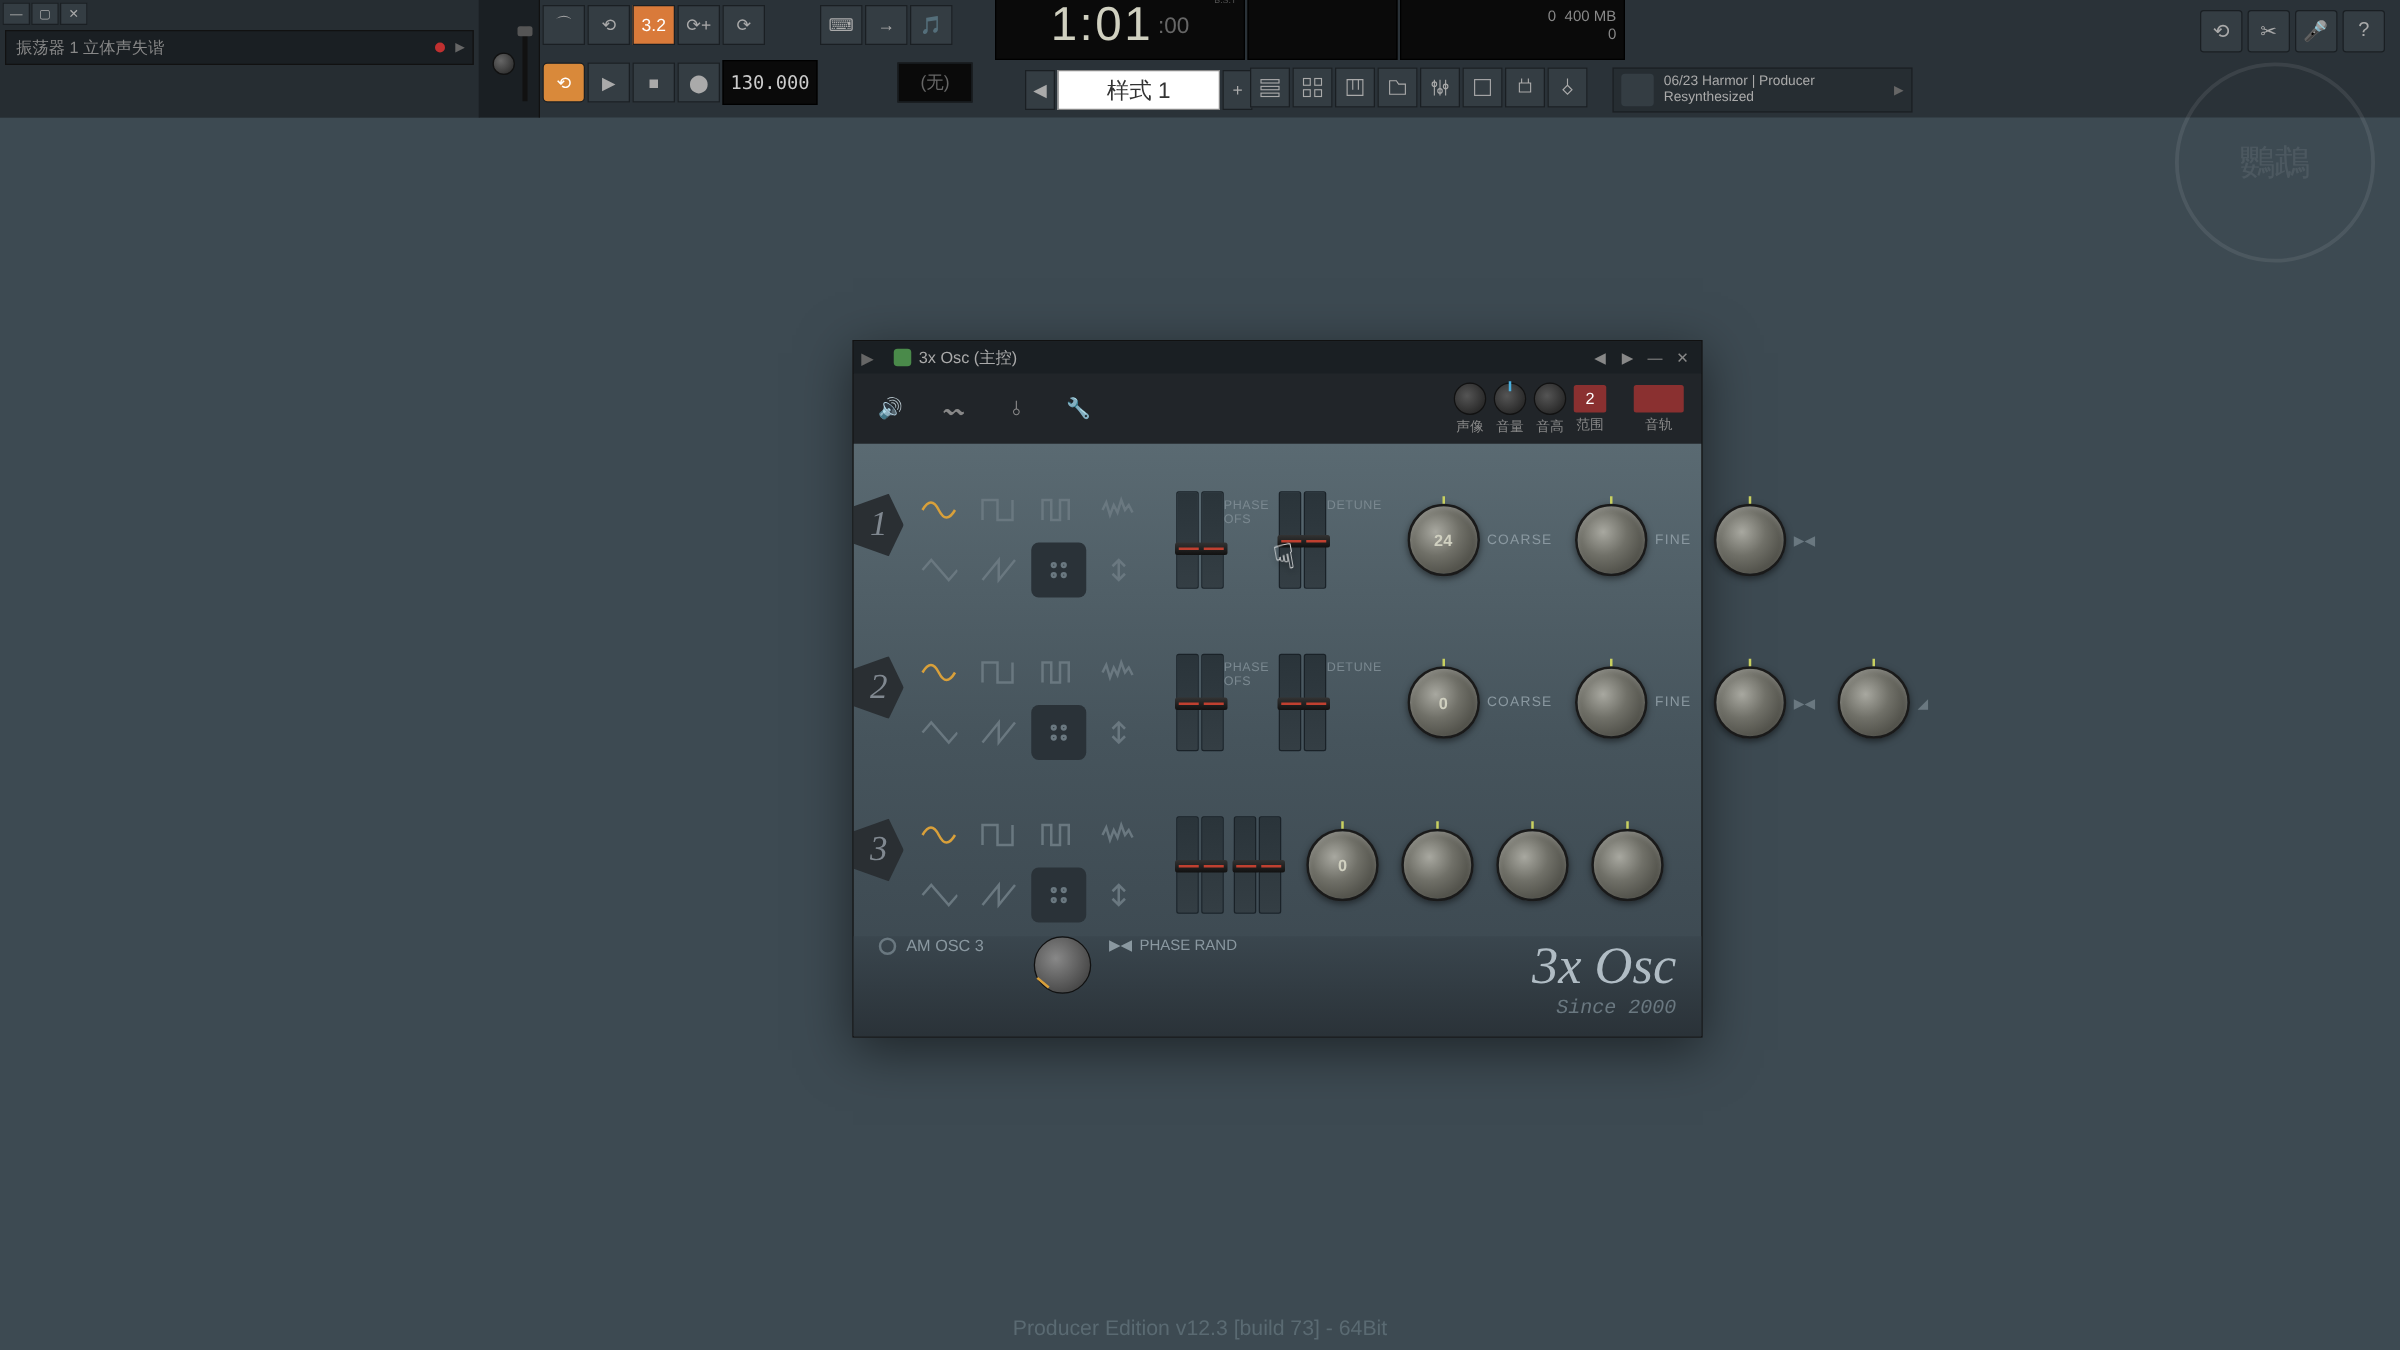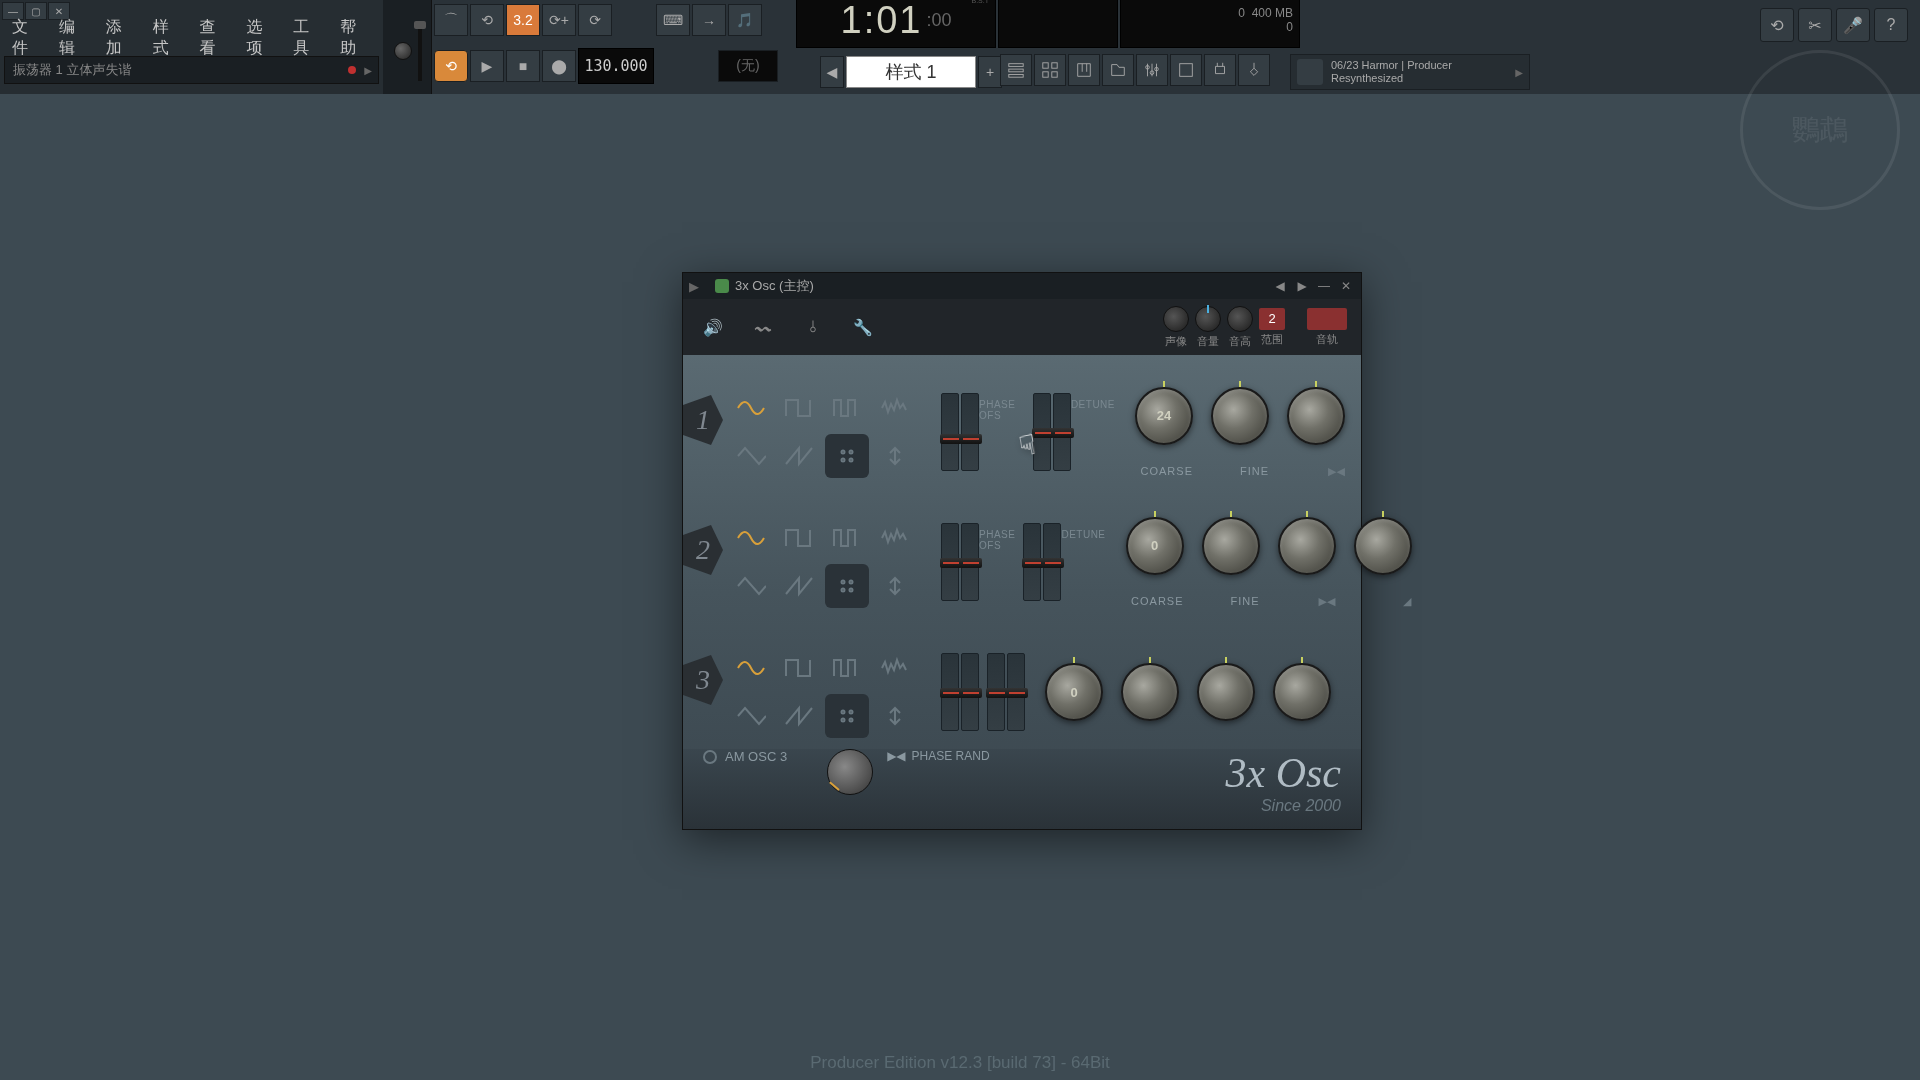--- a/index.html
+++ b/index.html
@@ -89,62 +89,52 @@
 
 .sliders { margin-left:24px; display:flex; gap:8px; align-items:flex-end; }
 .slider-group { display:flex; flex-direction:row; align-items:flex-start; }
 .slider-pair { display:flex; gap:2px; }
 .vslider { width:18px; height:78px; background:linear-gradient(180deg,#2a343a,#343e44); border:1px solid #1a2228; position:relative; border-radius:2px; }
 .vslider-thumb { position:absolute; left:-2px; width:22px; height:10px; background:linear-gradient(180deg,#333,#111); border-radius:2px; }
 .vslider-thumb::after { content:''; position:absolute; top:4px; left:3px; right:3px; height:2px; background:#c04030; }
 .slider-label { font-size:10px; color:#7a8890; margin-top:6px; letter-spacing:0.5px; }
 
 .knobs { margin-left:20px; display:flex; gap:18px; align-items:flex-start; }
-.knob-col { display:flex; flex-direction:column; align-items:flex-end; gap:20px; }
+.knob-col { display:flex; align-items:center; gap:6px; }
 .big-knob { width:58px; height:58px; border-radius:50%; background:radial-gradient(circle at 38% 38%, #a8a8a0 0%, #707068 40%, #383832 100%); border:2px solid #1a1a1a; box-shadow:inset 0 2px 4px rgba(255,255,255,0.2), 0 2px 6px rgba(0,0,0,0.5); position:relative; display:flex; align-items:center; justify-content:center; cursor:pointer; }
 .big-knob::before { content:''; position:absolute; top:-8px; left:50%; width:2px; height:6px; background:#c8d060; transform:translateX(-50%); }
 .knob-value { font-size:13px; color:#d0d0c0; font-weight:bold; }
 .knob-label { font-size:11px; color:#8a98a0; letter-spacing:1px; }
 .knob-stereo-icon { font-size:11px; color:#6a7880; }
 
 .cursor-hand { position:absolute; left:320px; top:62px; font-size:28px; color:#fff; pointer-events:none; transform:rotate(-10deg); filter:drop-shadow(0 2px 3px rgba(0,0,0,0.6)); }
 
 .plugin-footer { position:absolute; bottom:0; left:0; right:0; height:80px; background:linear-gradient(180deg, #3a464e 0%, #2a3238 100%); display:flex; align-items:flex-start; padding:0 20px; }
 .am-osc { display:flex; align-items:center; gap:8px; color:#8a98a0; font-size:13px; }
 .am-radio { width:14px; height:14px; border:2px solid #6a7880; border-radius:50%; }
 .footer-knob { margin-left:40px; width:46px; height:46px; border-radius:50%; background:radial-gradient(circle at 38% 38%, #888, #333); border:1px solid #111; position:relative; }
 .footer-knob::after { content:''; position:absolute; bottom:4px; left:10px; width:2px; height:12px; background:#d9a03a; transform:rotate(-50deg); transform-origin:bottom; }
 .phase-rand { margin-left:14px; display:flex; align-items:center; gap:6px; color:#8a98a0; font-size:12px; }
 .brand-text { margin-left:auto; text-align:right; }
 .brand-main { font-family:Georgia,serif; font-style:italic; font-size:42px; color:#b0bcc4; font-weight:300; }
-.brand-sub { font-family:Liberation Sans, sans-serif; font-style:italic; font-size:16px; color:#6a7880; }
+.brand-sub { font-family:Liberation Mono, monospace; font-style:italic; font-size:16px; color:#6a7880; }
 
 .status-bar { position:absolute; bottom:0; left:0; right:0; height:34px; display:flex; align-items:center; justify-content:center; color:#5a6a72; font-size:17px; }
 
 .no-wrap{display:flex;gap:2px;}
 </style>
 </head>
 <body>
 
 <div class="topbar">
   <div class="left-panel">
     <div class="window-ctrls">
       <div class="wctrl">—</div>
       <div class="wctrl">▢</div>
       <div class="wctrl">✕</div>
-    </div>
-    <div class="menubar">
-      <div class="menu-item">文件</div>
-      <div class="menu-item">编辑</div>
-      <div class="menu-item">添加</div>
-      <div class="menu-item">样式</div>
-      <div class="menu-item">查看</div>
-      <div class="menu-item">选项</div>
-      <div class="menu-item">工具</div>
-      <div class="menu-item">帮助</div>
     </div>
     <div class="hint-bar">
       <span>振荡器 1 立体声失谐</span>
       <span class="hint-dot"></span>
       <span class="hint-play">▶</span>
     </div>
   </div>
 
   <div class="volume-meters">
     <div class="vol-knob"></div>

